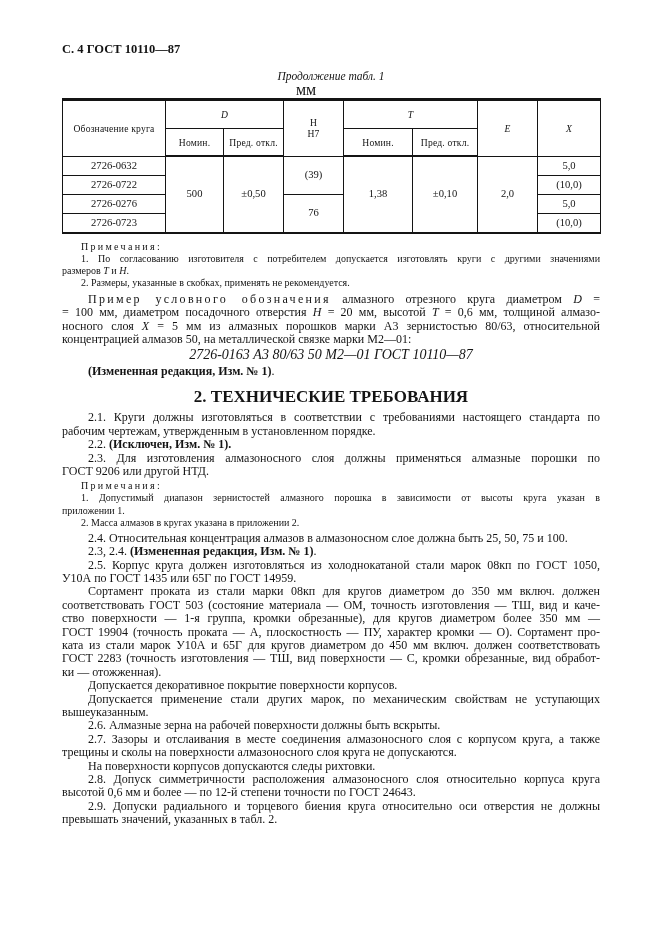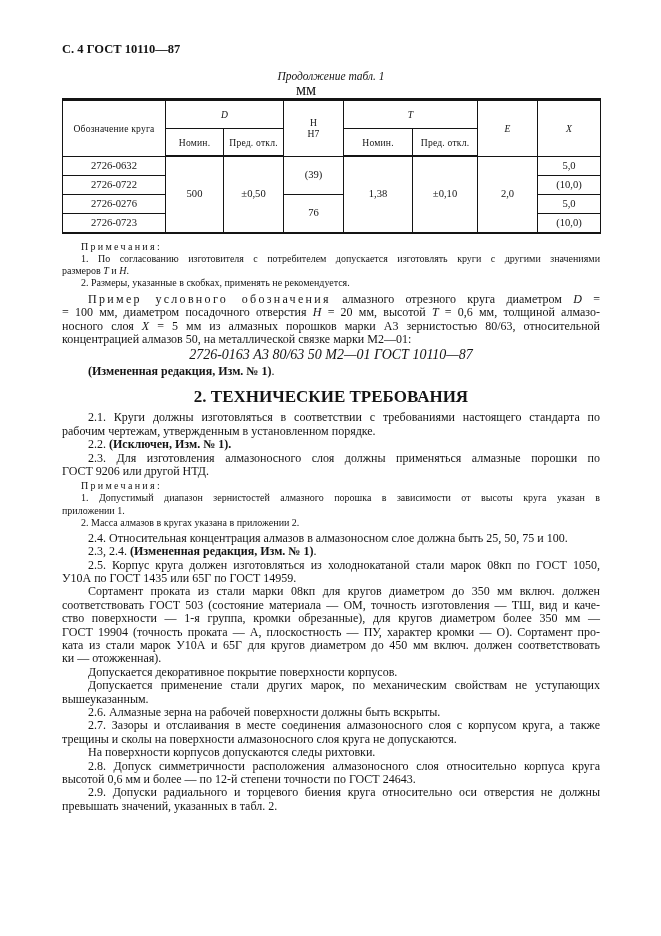--- a/index.html
+++ b/index.html
@@ -168,20 +168,21 @@
     <div class="jl ind">2.5. Корпус круга должен изготовляться из холоднокатаной стали марок 08кп по ГОСТ 1050,</div>
     <div>У10А по ГОСТ 1435 или 65Г по ГОСТ 14959.</div>
   </div>
 
   <div class="b">
     <div class="jl ind">Сортамент проката из стали марки 08кп для кругов диаметром до 350 мм включ. должен</div>
     <div class="jl">соответствовать ГОСТ 503 (состояние материала — ОМ, точность изготовления — ТШ, вид и каче-</div>
     <div class="jl">ство поверхности — 1-я группа, кромки обрезанные), для кругов диаметром более 350 мм —</div>
     <div class="jl">ГОСТ 19904 (точность проката — А, плоскостность — ПУ, характер кромки — О). Сортамент про-</div>
     <div class="jl">ката из стали марок У10А и 65Г для кругов диаметром до 450 мм включ. должен соответствовать</div>
+    <div class="jl">ГОСТ 2283 (точность изготовления — ТШ, вид поверхности — С, кромки обрезанные, вид обработ-</div>
     <div>ки — отожженная).</div>
   </div>
 
   <div class="b ind">Допускается декоративное покрытие поверхности корпусов.</div>
   <div class="b">
     <div class="jl ind">Допускается применение стали других марок, по механическим свойствам не уступающих</div>
     <div>вышеуказанным.</div>
   </div>
   <div class="b ind">2.6. Алмазные зерна на рабочей поверхности должны быть вскрыты.</div>
   <div class="b">

